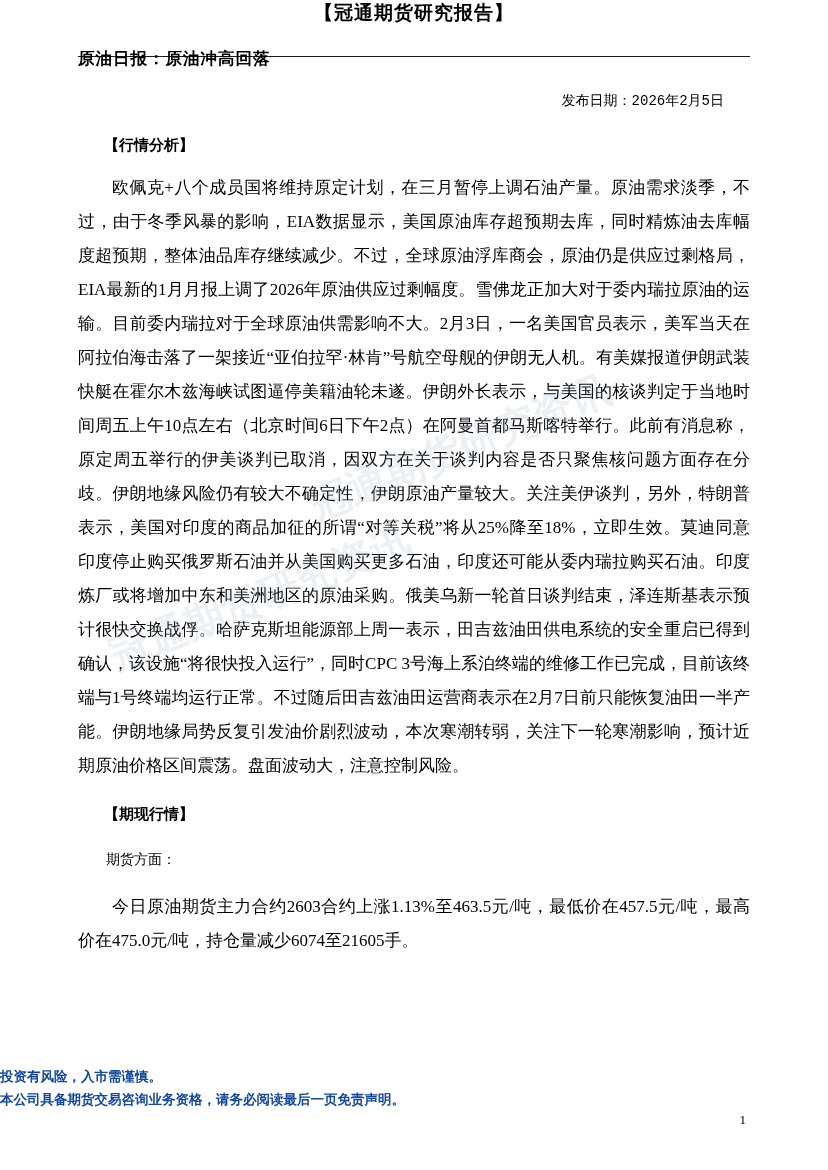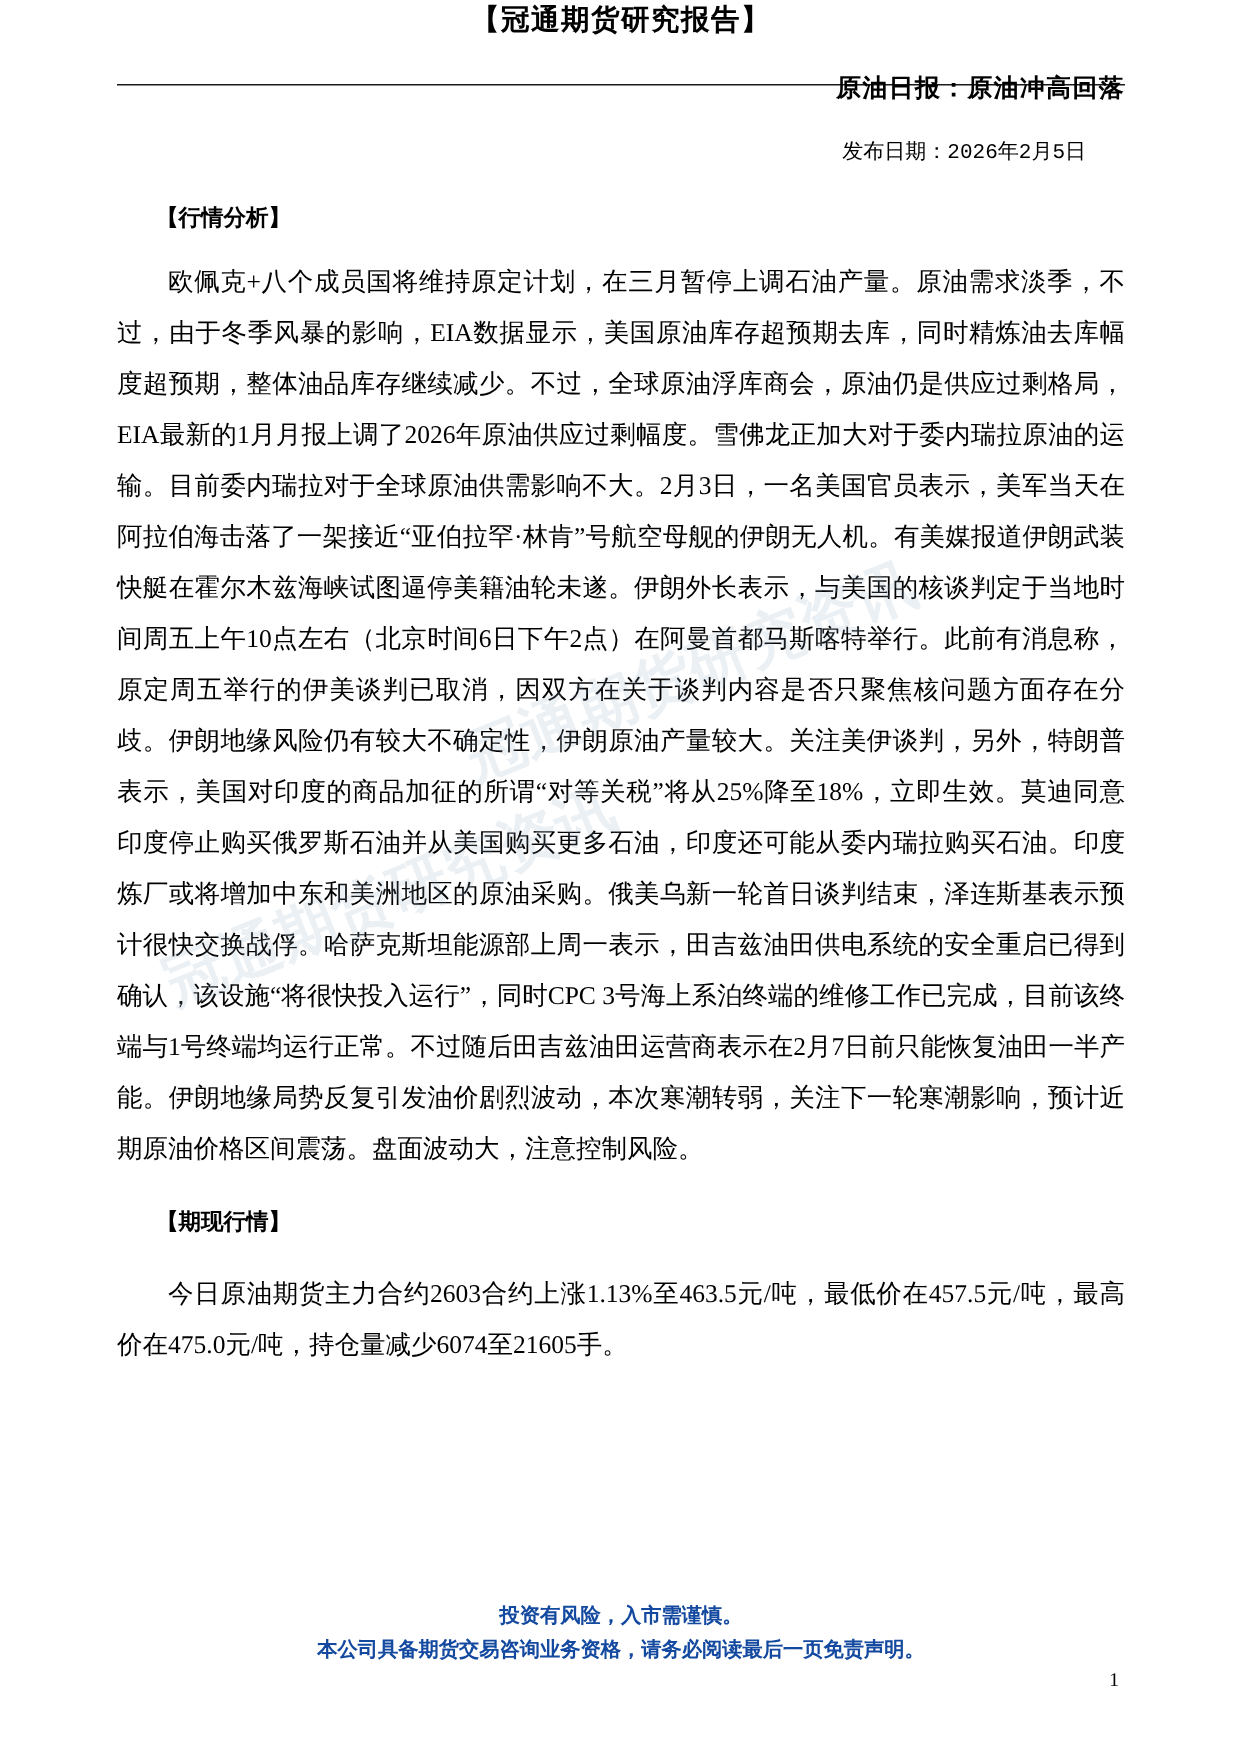--- a/index.html
+++ b/index.html
@@ -34,21 +34,21 @@
   }
   .doc-title {
     text-align: center;
     font-size: 19px;
     font-weight: bold;
     letter-spacing: 1px;
     margin: 0 0 22px 0;
     color: #000;
   }
   .doc-subtitle {
-    text-align: right;
+    text-align: left;
     font-size: 16.5px;
     font-weight: bold;
     letter-spacing: 1px;
     margin: 0 0 22px 0;
   }
   .pub-date {
     text-align: right;
     font-size: 14px;
     margin: 0 26px 26px 0;
     font-family: Liberation Mono, monospace;
@@ -99,21 +99,21 @@
     transform: rotate(-22deg);
     font-family: "Liberation Serif", serif;
   }
   .wm1 { left: 210px; top: 20px; }
   .wm2 { left: 10px; top: 170px; }
   .footer {
     position: absolute;
     left: 0;
     right: 0;
     bottom: 58px;
-    text-align: center;
+    text-align: left;
     color: #1449a0;
     font-size: 13.5px;
     line-height: 1.7;
     font-weight: bold;
   }
   .footer .l1 { color: #1449a0; }
   .footer .l2 { color: #1449a0; }
   .page-number {
     position: absolute;
     right: 82px;
@@ -141,20 +141,21 @@
     <h2 class="doc-subtitle">原油日报：原油冲高回落</h2>
 
     <div class="pub-date">发布日期：2026年2月5日</div>
 
     <div class="section-head">【行情分析】</div>
 
     <p class="para">欧佩克+八个成员国将维持原定计划，在三月暂停上调石油产量。原油需求淡季，不过，由于冬季风暴的影响，EIA数据显示，美国原油库存超预期去库，同时精炼油去库幅度超预期，整体油品库存继续减少。不过，全球原油浮库商会，原油仍是供应过剩格局，EIA最新的1月月报上调了2026年原油供应过剩幅度。雪佛龙正加大对于委内瑞拉原油的运输。目前委内瑞拉对于全球原油供需影响不大。2月3日，一名美国官员表示，美军当天在阿拉伯海击落了一架接近“亚伯拉罕·林肯”号航空母舰的伊朗无人机。有美媒报道伊朗武装快艇在霍尔木兹海峡试图逼停美籍油轮未遂。伊朗外长表示，与美国的核谈判定于当地时间周五上午10点左右（北京时间6日下午2点）在阿曼首都马斯喀特举行。此前有消息称，原定周五举行的伊美谈判已取消，因双方在关于谈判内容是否只聚焦核问题方面存在分歧。伊朗地缘风险仍有较大不确定性，伊朗原油产量较大。关注美伊谈判，另外，特朗普表示，美国对印度的商品加征的所谓“对等关税”将从25%降至18%，立即生效。莫迪同意印度停止购买俄罗斯石油并从美国购买更多石油，印度还可能从委内瑞拉购买石油。印度炼厂或将增加中东和美洲地区的原油采购。俄美乌新一轮首日谈判结束，泽连斯基表示预计很快交换战俘。哈萨克斯坦能源部上周一表示，田吉兹油田供电系统的安全重启已得到确认，该设施“将很快投入运行”，同时CPC 3号海上系泊终端的维修工作已完成，目前该终端与1号终端均运行正常。不过随后田吉兹油田运营商表示在2月7日前只能恢复油田一半产能。伊朗地缘局势反复引发油价剧烈波动，本次寒潮转弱，关注下一轮寒潮影响，预计近期原油价格区间震荡。盘面波动大，注意控制风险。</p>
 
     <div class="section-head-2">【期现行情】</div>
 
+    <p class="sub-line">期货方面：</p>
 
     <p class="para">今日原油期货主力合约2603合约上涨1.13%至463.5元/吨，最低价在457.5元/吨，最高价在475.0元/吨，持仓量减少6074至21605手。</p>
 
   </div>
 
   <div class="footer">
     <div class="l1">投资有风险，入市需谨慎。</div>
     <div class="l2">本公司具备期货交易咨询业务资格，请务必阅读最后一页免责声明。</div>
   </div>
 

